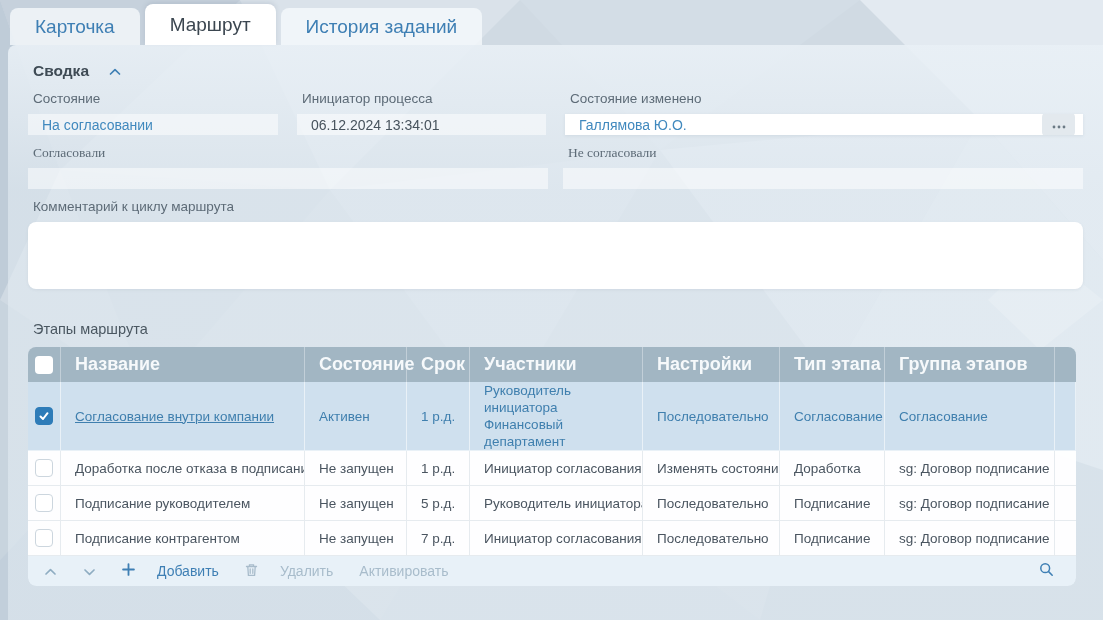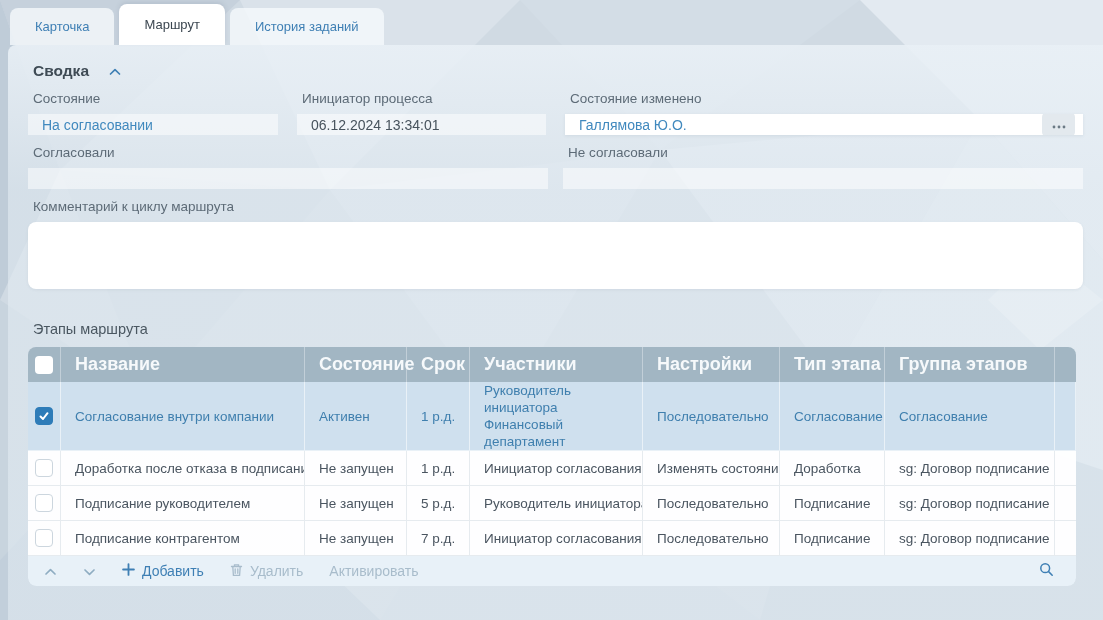--- a/index.html
+++ b/index.html
@@ -9,21 +9,21 @@
     font-family:"Liberation Sans", sans-serif;
     background:#d0dae3;
   }
   .bg-svg { position:absolute; left:0; top:0; width:1103px; height:620px; z-index:0; }
 
   
   .tabbar { position:absolute; left:10px; top:0; height:45px; display:flex; align-items:flex-end; gap:5px; z-index:3; }
   .tab {
     height:37px; padding:8px 25px; display:flex; align-items:center;
     background:rgba(246,250,252,0.78); color:#3e7fb4;
-    font-size:13px; border-radius:8px 8px 0 0; cursor:pointer;
+    font-size:19px; border-radius:8px 8px 0 0; cursor:pointer;
     white-space:nowrap;
   }
   .tab.active {
     height:41px; background:#ffffff; color:#3b4650;
     box-shadow:0 -2px 4px rgba(110,130,150,0.18);
     position:relative; z-index:4;
   }
 
   
   .panel {
@@ -33,21 +33,21 @@
     padding:16px 20px 0 20px;
   }
 
   .section-title {
     display:flex; align-items:center; gap:20px;
     font-size:15.5px; font-weight:bold; color:#3f4b55; height:20px; cursor:pointer;
     padding-left:5px;
   }
   .field-label { font-size:13.5px; color:#5d6b77; margin:10px 0 6px 5px; height:17px; }
   .grid3 { display:grid; grid-template-columns:250px 249px 1fr; column-gap:19px; }
-  .grid2 { display:grid; grid-template-columns:1fr 1fr; column-gap:15px; }
+  .grid2 { display:grid; grid-template-columns:1fr 1fr; column-gap:15px;font-family:Liberation Serif, serif; }
 
   .field {
     height:21px; border-radius:0;
     background:rgba(255,255,255,0.5);
     display:flex; align-items:center; padding:0 8px 0 14px;
     font-size:14px; color:#47535d; overflow:hidden;
   }
   .field .link { color:#4189be; cursor:pointer; }
   .field.editable { background:#fff; box-shadow:0 1px 3px rgba(100,120,140,0.12); }
   .ellipsis-btn {
@@ -74,40 +74,40 @@
   tbody td {
     background:rgba(255,255,255,0.96); font-size:13.5px; color:#4a5560;
     padding:0 6px 0 14px; border-right:1px solid #e6ebef; border-bottom:1px solid #e6ebef;
     height:35px; overflow:hidden; white-space:nowrap;
   }
   tbody td:last-child { border-right:none; }
   tr.selected td {
     background:#cfe0ee; color:#3f7fae; height:52px;
     border-right:1px solid rgba(255,255,255,0.55); border-bottom:1px solid rgba(255,255,255,0.55);
   }
-  tr.selected td .cell-link { color:#3f7fae; }
+  tr.selected td .cell-link { color:#3f7fae;text-decoration:underline; }
   td.cb-cell, th.cb-cell { padding:0; text-align:center; }
   .participants span { display:block; line-height:17px; }
   tbody tr { cursor:pointer; }
 
   .checkbox {
     width:18px; height:18px; border-radius:4px; display:inline-flex;
     align-items:center; justify-content:center; vertical-align:middle; cursor:pointer;
     background:#fff; border:1px solid #ccd6de;
   }
   .checkbox.header-cb { border:none; }
   .checkbox.checked { background:#2e7cb8; border:1px solid #2e7cb8; }
 
   
   .footer {
     width:1048px; height:30px; background:rgba(233,242,248,0.92);
     border-radius:0 0 8px 8px; display:flex; align-items:center; padding:0 16px;
   }
   .icon-btn, .txt-btn {
-    background:none; border:none; cursor:pointer; display:flex; align-items:center; gap:7px;
+    background:none; border:none; cursor:pointer; display:flex; align-items:center; gap:22px;
     font-family:"Liberation Sans", sans-serif; font-size:14px; padding:0;
   }
   .icon-btn { margin-right:26px; }
   .txt-btn { color:#3e7fb4; margin-right:26px; }
   .txt-btn.disabled { color:#a8bccb; cursor:default; }
   .search-btn { margin-left:auto; margin-right:14px; }
 </style>
 </head>
 <body>
 

